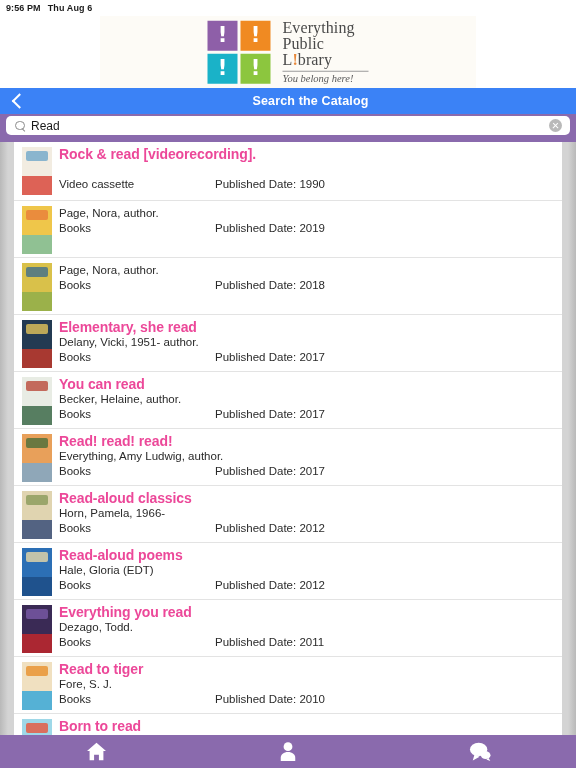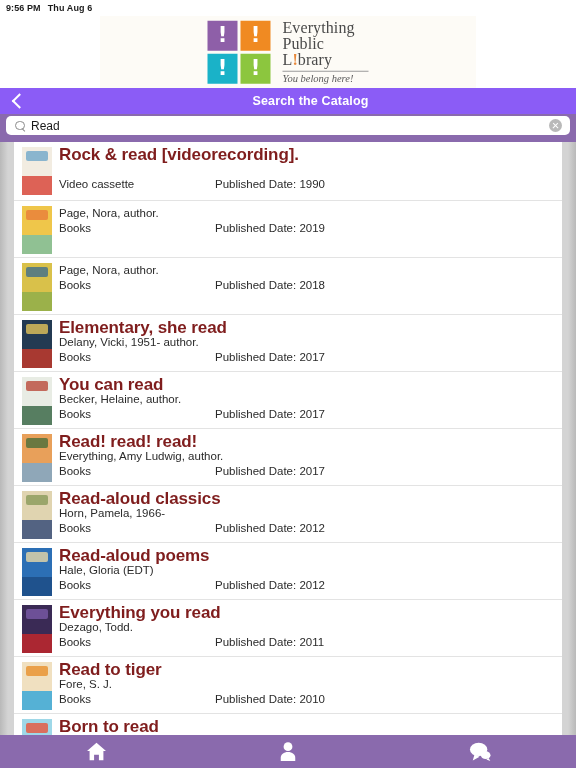--- a/index.html
+++ b/index.html
@@ -75,21 +75,21 @@
   .listzone { position: absolute; left: 0; right: 0; top: 142px; bottom: 33px; background: #cbcbcb;
               background: linear-gradient(90deg,#b9b9b9 0,#d4d4d4 8px,#d4d4d4 calc(100% - 8px),#b9b9b9 100%); }
   .list { position: absolute; left: 14px; right: 14px; top: 0; bottom: 0; background: #fff; overflow: hidden; }
 
   .row { display: flex; border-bottom: 1px solid #e3e3e3; padding: 4px 0 3px 2px; }
   .row.tall { padding-bottom: 5px; }
   .thumb { width: 30px; height: 48px; flex: none; margin: 1px 7px 0 6px; position: relative;
            overflow: hidden; background: #eee; border: 0; }
   .thumb .cv { position: absolute; inset: 0; }
   .meta { flex: 1; min-width: 0; padding-top: 1px; }
-  .title { font-size: 17px; font-weight: 700; color: #7f1d1d; line-height: 15px; letter-spacing: -.1px; }
+  .title { font-size: 14px; font-weight: 700; color: #ec4899; line-height: 15px; letter-spacing: -.1px; }
   .author { font-size: 11.5px; color: #2a2a2a; line-height: 15px; }
   .botline { display: flex; font-size: 11.5px; color: #2a2a2a; line-height: 15px; }
   .fmt { width: 156px; flex: none; }
   .row.tall .title { margin-bottom: 15px; }
 
   
   .tabbar { position: absolute; left: 0; bottom: 0; width: 576px; height: 33px; background: #8a6aad;
             display: flex; align-items: center; }
   .tabbtn { flex: 1; display: flex; align-items: center; justify-content: center; height: 100%; cursor: pointer; }
   svg.ti { display: block; }
@@ -137,21 +137,21 @@
       <div class="wordmark">
         <div class="ln">Everything</div>
         <div class="ln">Public</div>
         <div class="ln"><span>L</span><span class="bang">!</span><span>brary</span></div>
         <div class="rule"></div>
         <div class="tagline">You belong here!</div>
       </div>
     </div>
   </div>
 
-  <div class="navbar" style="background: #8b5cf6; padding-left: 45px;">
+  <div class="navbar" style="background: #3b82f6; padding-left: 45px;">
     <div class="back-chev"></div>
     <div class="nav-title">Search the Catalog</div>
   </div>
 
   <div class="searchzone" style="background: rgb(138, 106, 173);">
     <div class="searchfield">
       <span class="mag"></span>
       <span class="search-val">Read</span>
       <span class="clear-btn"></span>
     </div>

